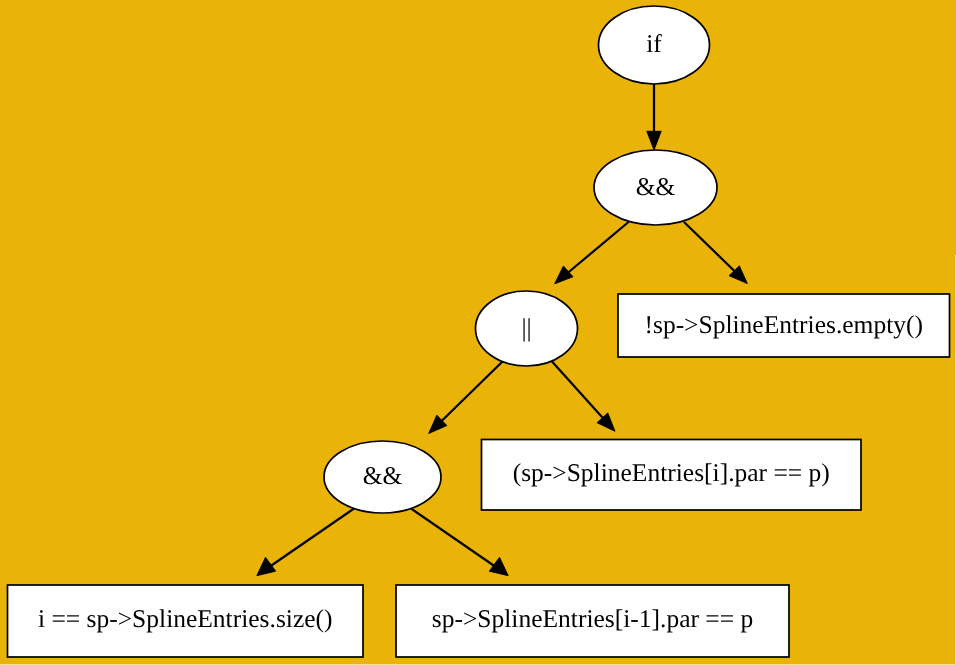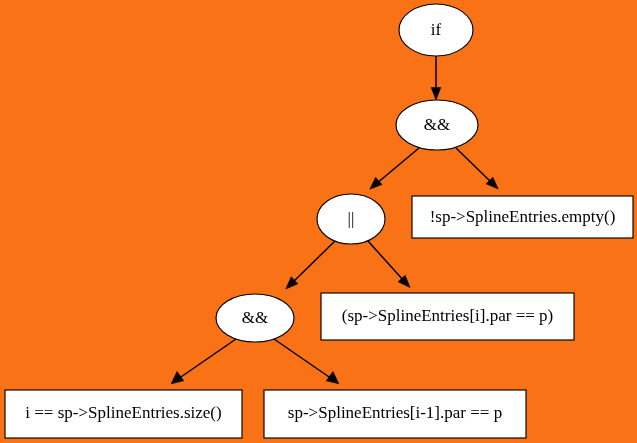--- a/index.html
+++ b/index.html
@@ -11,21 +11,21 @@
   body {
     width: 637px;
     height: 443px;
     overflow: hidden;
     font-family: "Liberation Serif", "DejaVu Serif", serif;
   }
   #graph-canvas {
     position: relative;
     width: 637px;
     height: 443px;
-    background: #f97316;
+    background: #eab308;
   }
   #graph-svg {
     position: absolute;
     top: 0;
     left: 0;
     width: 637px;
     height: 443px;
   }
   .node-shape {
     fill: #ffffff;

